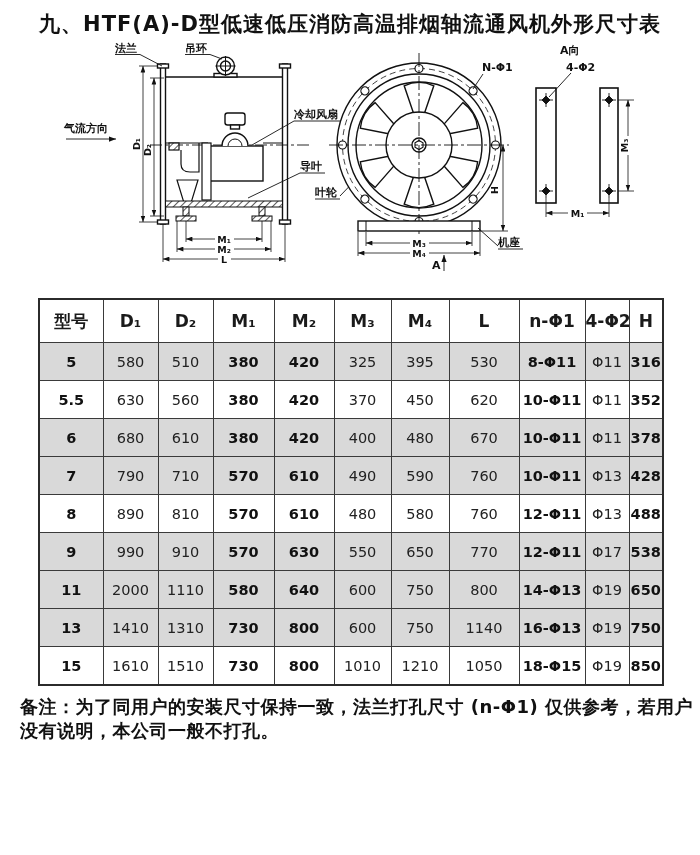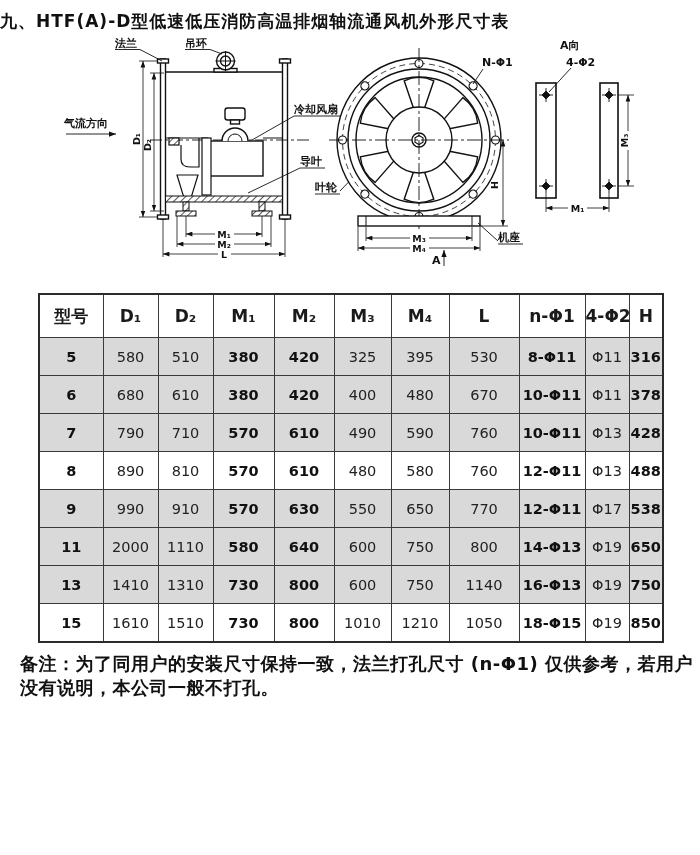--- a/index.html
+++ b/index.html
@@ -1,21 +1,21 @@
 <!DOCTYPE html>
 <html><head>
 <meta charset="utf-8">
 <style>
   html,body{margin:0;padding:0;}
   body{
     width:700px;height:855px;background:#ffffff;overflow:hidden;
     font-family:"DejaVu Sans","Liberation Sans",sans-serif;color:#1a1a1a;
   }
   .page-title{
-    margin:10px 0 0 0;text-align:left;font-size:17px;font-weight:bold;
+    margin:10px 0 0 0;text-align:center;font-size:21px;font-weight:bold;
     letter-spacing:1px;color:#111;
   }
   .diagram-wrap{width:700px;height:252px;margin-top:2px;}
   svg text{font-family:"DejaVu Sans","Liberation Sans",sans-serif;fill:#111;}
   .lbl{font-size:11px;font-weight:bold;}
   .dim{font-size:9.5px;font-weight:bold;}
   table.dims{
     border-collapse:collapse;table-layout:fixed;width:624px;margin:6px 12px 0 38px;
     border:2px solid #2b2b2b;
   }
@@ -292,20 +292,33 @@
         <td>510</td>
         <td class="b">380</td>
         <td class="b">420</td>
         <td>325</td>
         <td>395</td>
         <td>530</td>
         <td class="b">8-Φ11</td>
         <td>Φ11</td>
         <td class="b">316</td>
       </tr>
+      <tr class="plain">
+        <td class="b">5.5</td>
+        <td>630</td>
+        <td>560</td>
+        <td class="b">380</td>
+        <td class="b">420</td>
+        <td>370</td>
+        <td>450</td>
+        <td>620</td>
+        <td class="b">10-Φ11</td>
+        <td>Φ11</td>
+        <td class="b">352</td>
+      </tr>
       <tr class="stripe">
         <td class="b">6</td>
         <td>680</td>
         <td>610</td>
         <td class="b">380</td>
         <td class="b">420</td>
         <td>400</td>
         <td>480</td>
         <td>670</td>
         <td class="b">10-Φ11</td>

